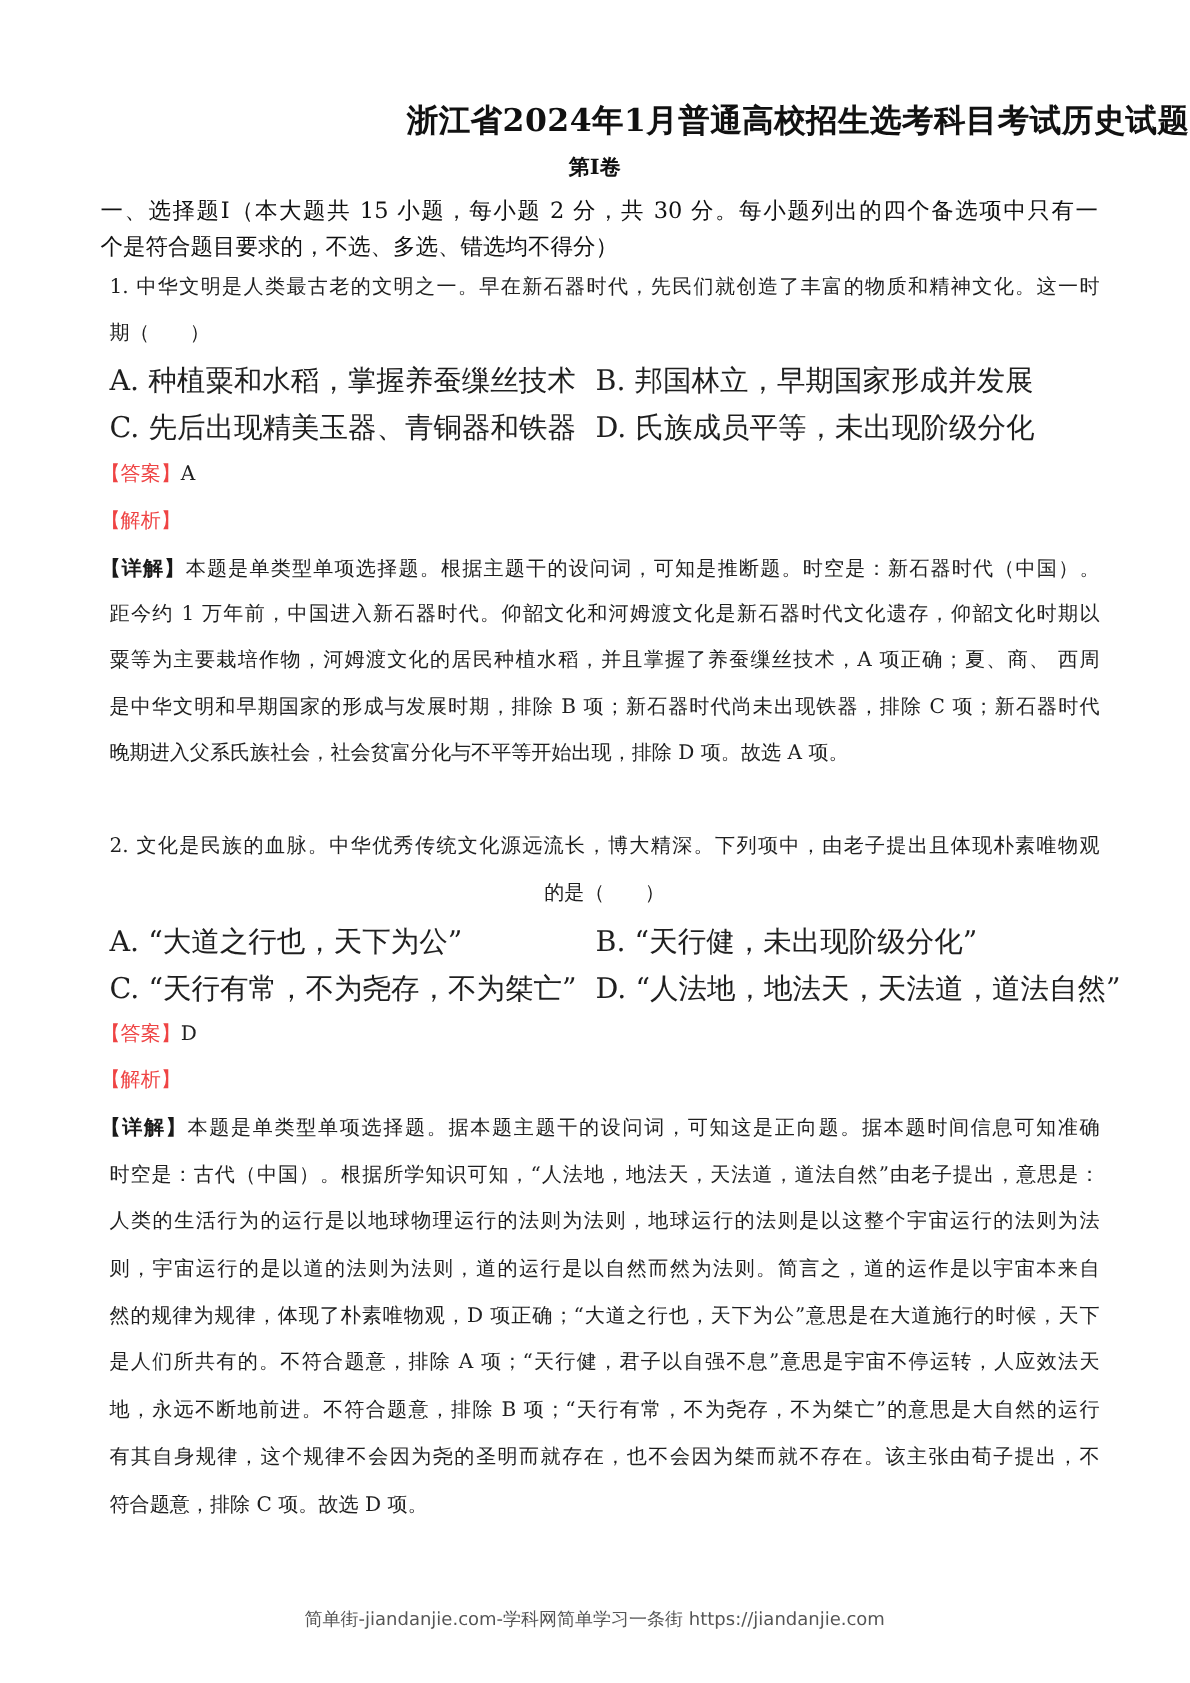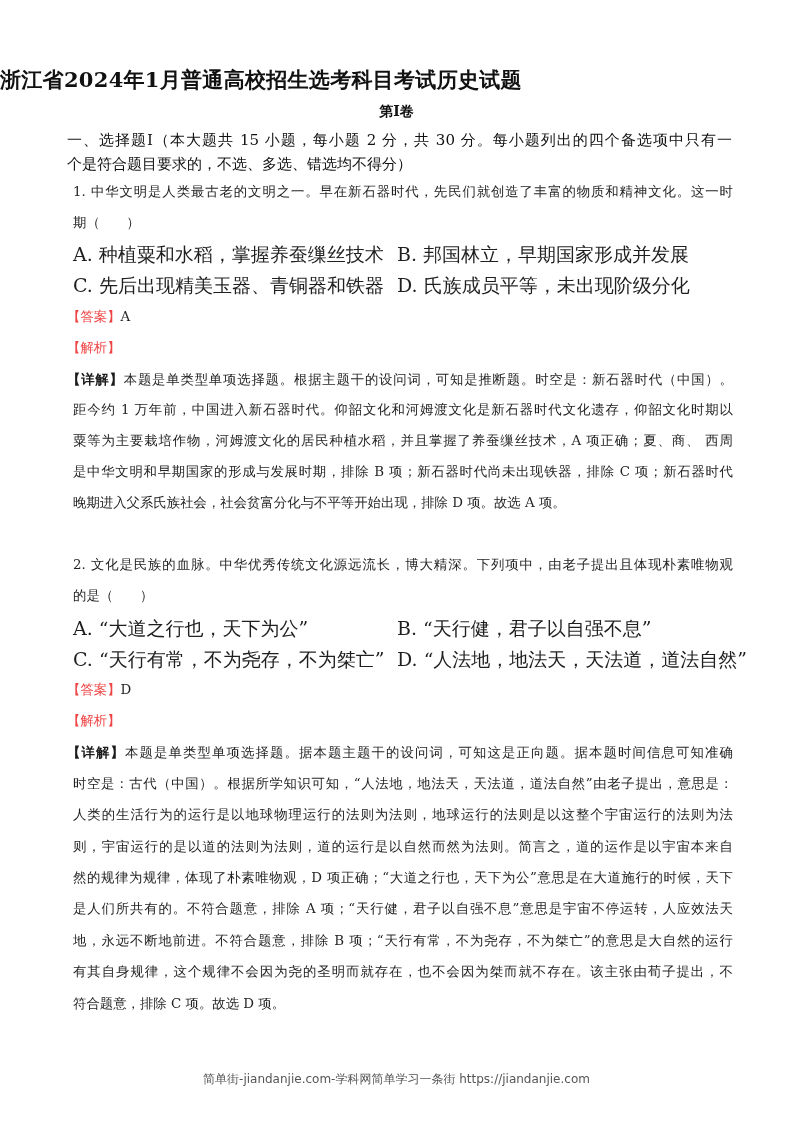--- a/index.html
+++ b/index.html
@@ -3,21 +3,21 @@
   <meta charset="utf-8">
   <style>
     html, body { margin: 0; padding: 0; background: #ffffff; }
     body {
       width: 793px; height: 1122px; position: relative; overflow: hidden;
       font-family: "DejaVu Serif", "Liberation Serif", serif;
       color: #1a1a1a;
     }
     .page { position: absolute; left: 0; top: 0; width: 793px; height: 1122px; }
     .title {
-      position: absolute; left: 0; top: 66px; width: 793px; text-align: left;
+      position: absolute; left: 0; top: 66px; width: 793px; text-align: right;
       font-size: 21px; font-weight: bold; letter-spacing: 0.3px; color: #111;
     }
     .subtitle {
       position: absolute; left: 0; top: 103px; width: 793px; text-align: center;
       font-size: 14px; font-weight: bold; color: #111;
     }
     .section-head {
       position: absolute; left: 67px; top: 128px; width: 665px;
       font-size: 15px; font-weight: normal; line-height: 24px; color: #111;
     }
@@ -71,24 +71,24 @@
       <span class="tag-bold">【详解】</span><span>本题是单类型单项选择题。根据主题干的设问词，可知是推断题。时空是：新石器时代（中国）。</span>
     </div>
     <div class="line justify" style="top:401px;">距今约 1 万年前，中国进入新石器时代。仰韶文化和河姆渡文化是新石器时代文化遗存，仰韶文化时期以</div>
     <div class="line justify" style="top:432px;">粟等为主要栽培作物，河姆渡文化的居民种植水稻，并且掌握了养蚕缫丝技术，A 项正确；夏、商、 西周</div>
     <div class="line justify" style="top:463px;">是中华文明和早期国家的形成与发展时期，排除 B 项；新石器时代尚未出现铁器，排除 C 项；新石器时代</div>
     <div class="line" style="top:494px;">晚期进入父系氏族社会，社会贫富分化与不平等开始出现，排除 D 项。故选 A 项。</div>
   </div>
 
   <div>
     <div class="line justify" style="top:556px;">2. 文化是民族的血脉。中华优秀传统文化源远流长，博大精深。下列项中，由老子提出且体现朴素唯物观</div>
-    <div class="line" style="top:587px;">的是（　　）</div>
+    <div class="line" style="top:587px;text-align:center;">的是（　　）</div>
 
     <div class="opt opt-left" style="top:619px;">A. “大道之行也，天下为公”</div>
-    <div class="opt opt-right" style="top:619px;">B. “天行健，君子以自强不息”</div>
+    <div class="opt opt-right" style="top:619px;">B. “天行健，未出现阶级分化”</div>
     <div class="opt opt-left" style="top:650px;">C. “天行有常，不为尧存，不为桀亡”</div>
     <div class="opt opt-right" style="top:650px;">D. “人法地，地法天，天法道，道法自然”</div>
 
     <div class="line" style="top:681px; left:67px;">
       <span class="tag">【答案】</span><span class="ans-val">D</span>
     </div>
     <div class="line" style="top:712px; left:67px;">
       <span class="tag">【解析】</span>
     </div>
 

